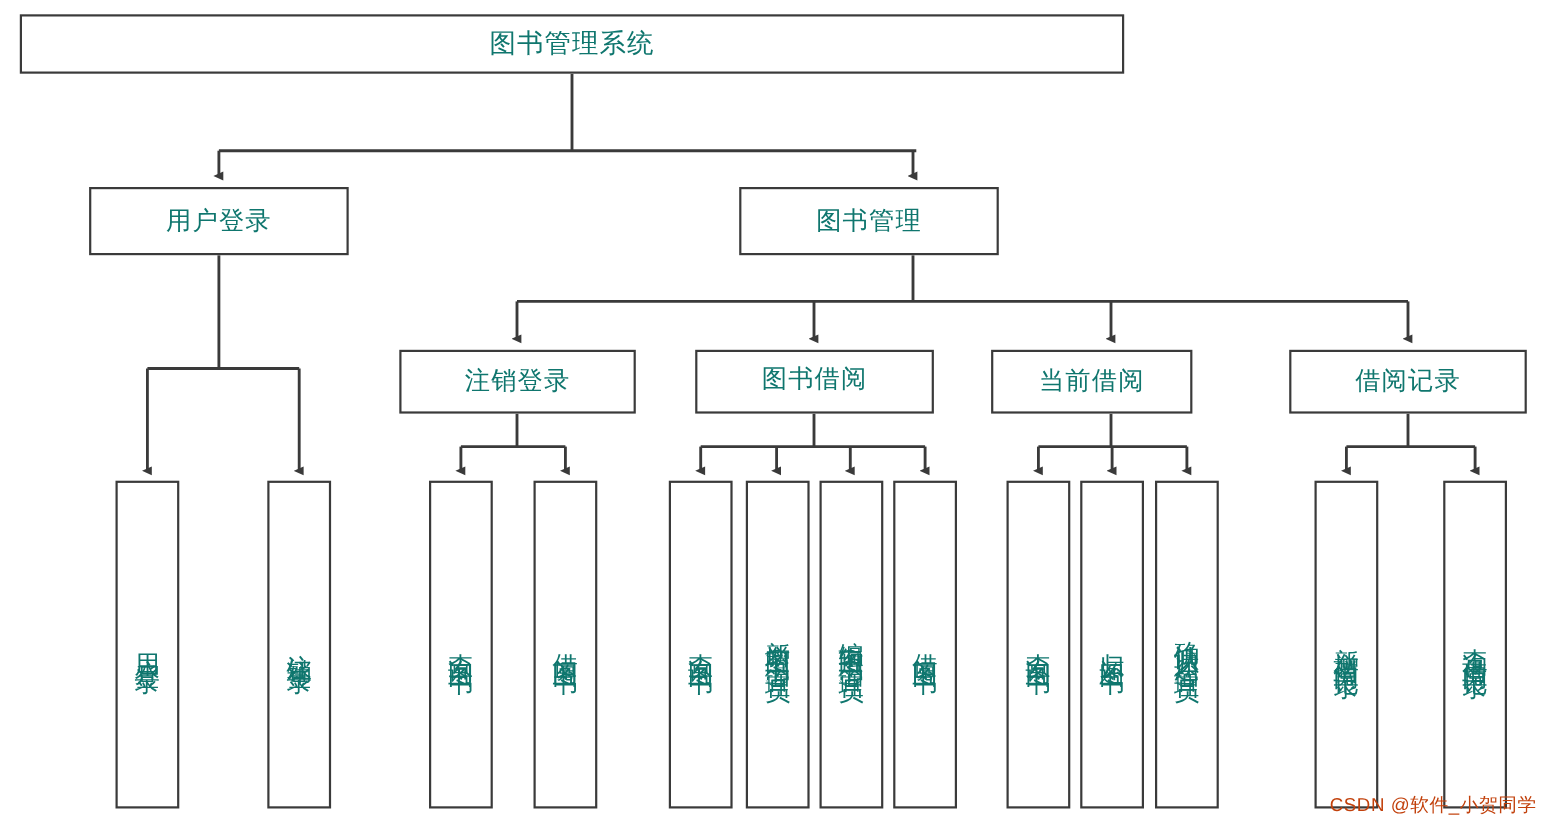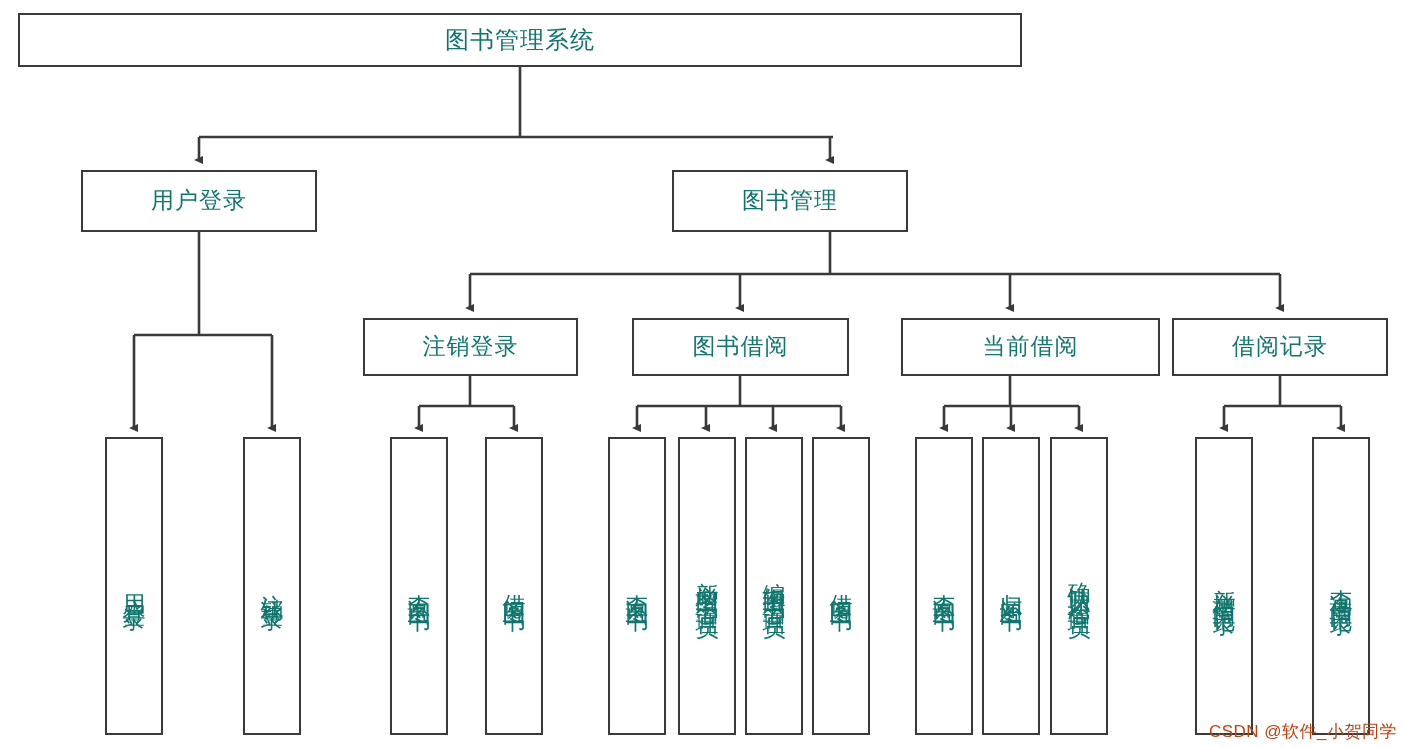--- a/index.html
+++ b/index.html
@@ -135,25 +135,25 @@
   </div>
 
   <div class="node horiz" style="left:672px; top:170px; width:236px; height:62px;">
     <span>图书管理</span>
   </div>
 
   <div class="node horiz" style="left:363px; top:318px; width:215px; height:58px;">
     <span>注销登录</span>
   </div>
 
-  <div class="node horiz" style="left:632px; top:318px; width:217px; height:58px;">
+  <div class="node horiz" style="left:632px; top:318px; width:217px; height:58px;font-family:Liberation Mono, monospace;">
     <span>图书借阅</span>
   </div>
 
-  <div class="node horiz" style="left:901px; top:318px; width:259px; height:58px;">
+  <div class="node horiz" style="left:901px; top:318px; width:183px; height:58px;">
     <span>当前借阅</span>
   </div>
 
   <div class="node horiz" style="left:1172px; top:318px; width:216px; height:58px;justify-content:center;">
     <span>借阅记录</span>
   </div>
 
   <div class="node vert" style="left:105px; top:437px; width:58px; height:298px;">
     <span>用户登录</span>
   </div>

